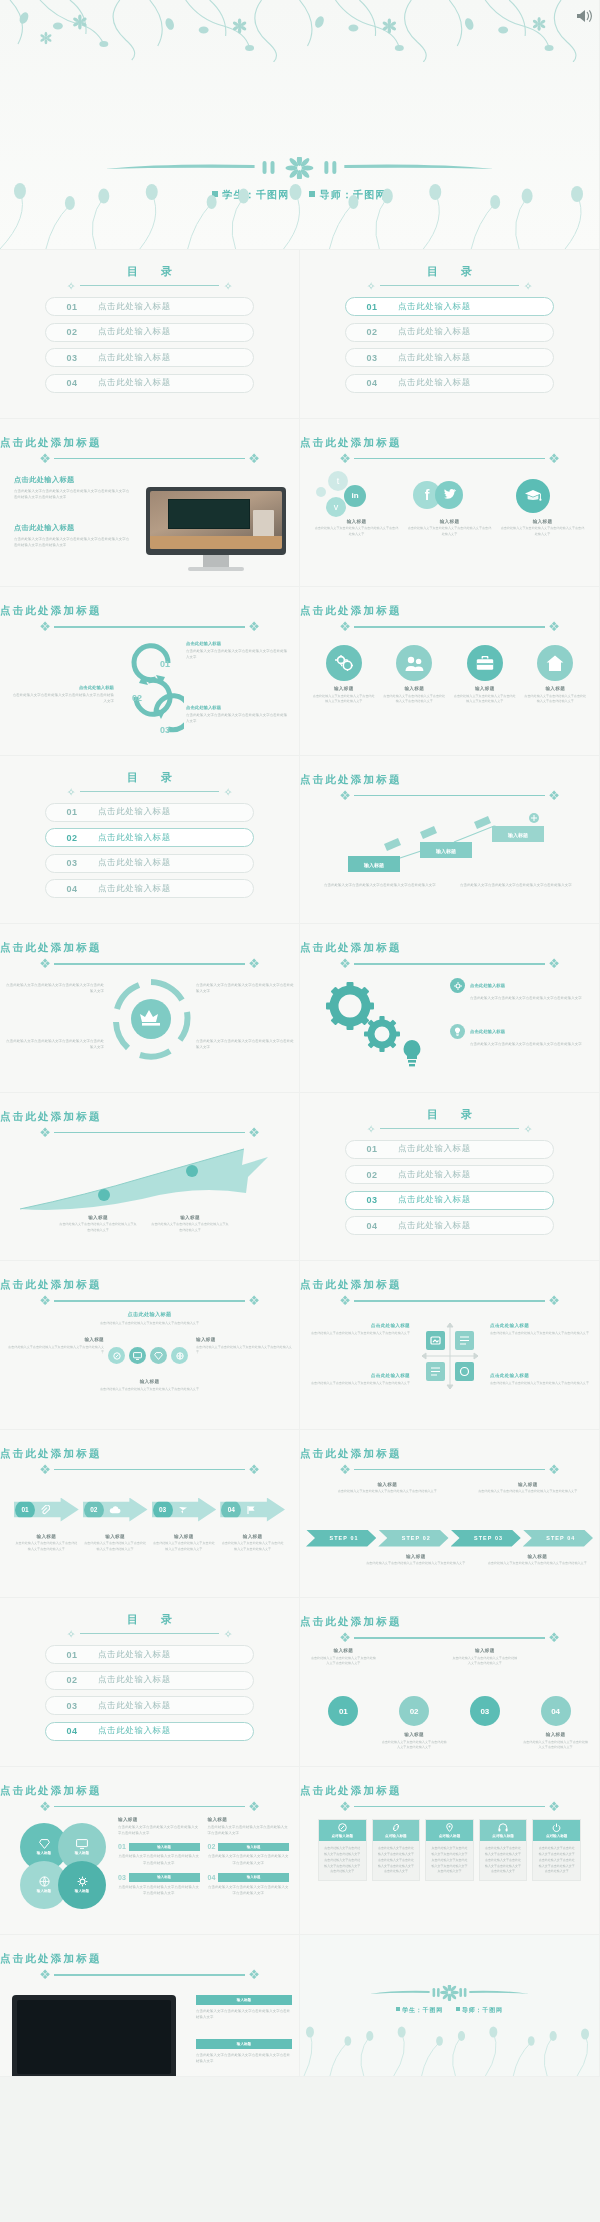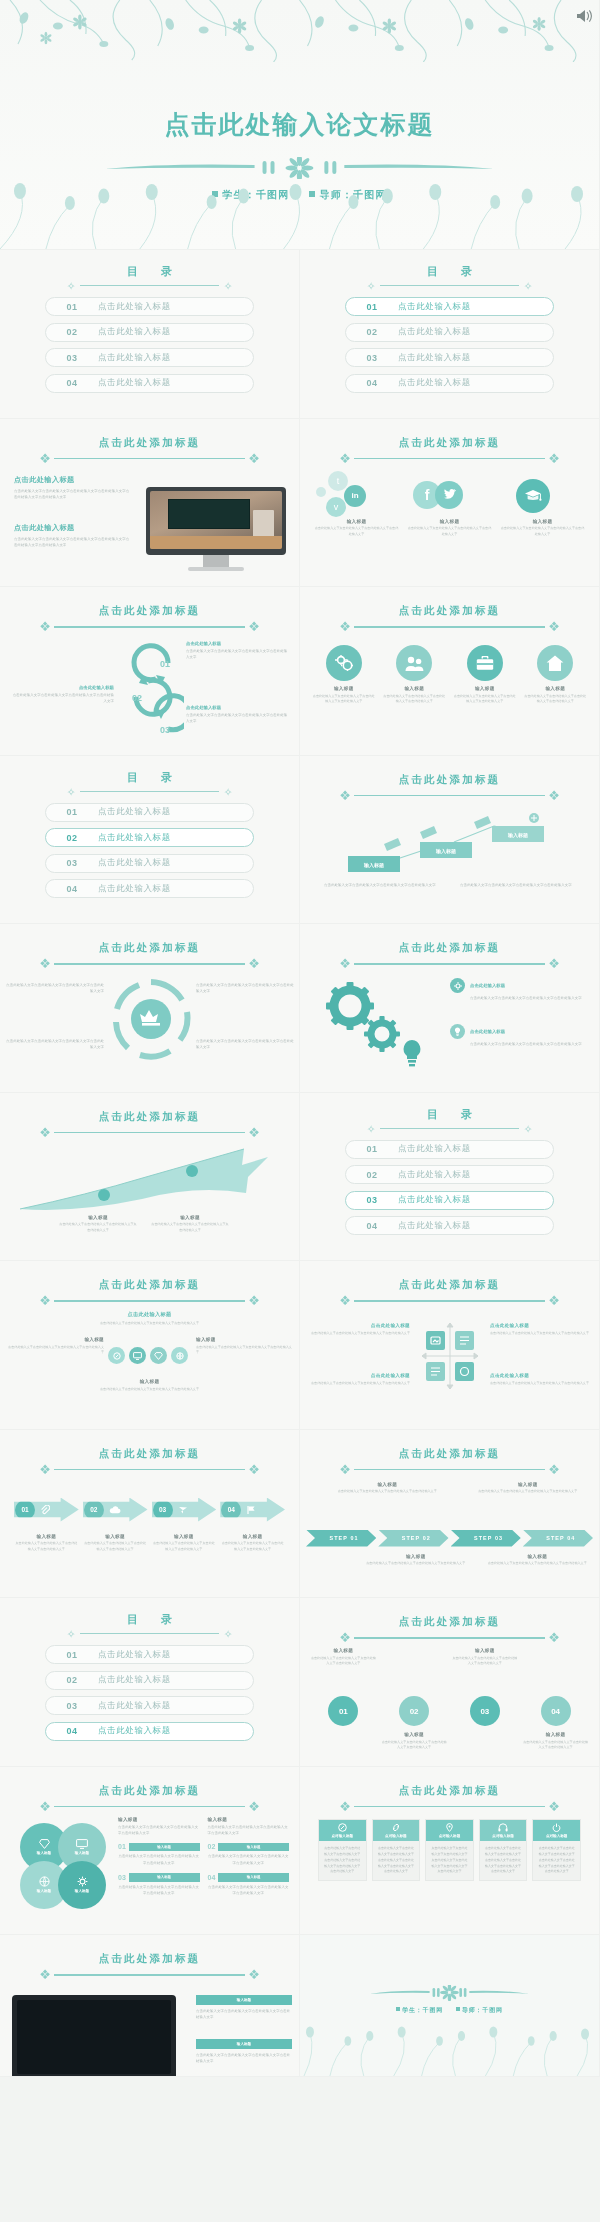--- a/index.html
+++ b/index.html
@@ -19,21 +19,21 @@
     float:left;
     border-right:1px solid #eef0ee;
     border-bottom:1px solid #eef0ee;
   }
   .row{ width:600px; overflow:hidden; }
   .slide.full{ width:600px; height:250px; }
 
   
   .sec-title{
     position:absolute; left:0; right:0; top:17px;
-    text-align:center;
+    text-align:left;
     font-size:10.5px; font-weight:bold; color:#5fbdb5;
     letter-spacing:2.2px;
   }
   .divider{
     position:absolute; left:32px; right:32px; top:33px; height:14px;
   }
   .divider .bar{
     position:absolute; left:22px; right:22px; top:6px; height:1.5px;
     background:#8ccfc8;
   }
@@ -247,21 +247,20 @@
     </div>
 
     <div class="vol-icon">
       <svg viewBox="0 0 18 16">
           <path d="M2 6h3l5-4v12L5 10H2z" fill="#7f8b8a"></path>
           <path d="M12 4q3 4 0 8" stroke="#7f8b8a" fill="none" stroke-width="1.1"></path>
           <path d="M14.4 2.4q4 5.6 0 11.2" stroke="#7f8b8a" fill="none" stroke-width="1.1"></path>
         </svg>
     </div>
 
-    <div class="hero-title">点击此处输入论文标题</div>
 
     <div class="hero-div">
       <svg viewBox="0 0 390 22" preserveAspectRatio="none">
         <path d="M0 12 Q60 6 150 8 L150 11 Q60 10 0 12Z" fill="#8fd0c9"></path>
         <path d="M390 12 Q330 6 240 8 L240 11 Q330 10 390 12Z" fill="#8fd0c9"></path>
         <rect x="158" y="4" width="4" height="13" rx="2" fill="#8fd0c9"></rect>
         <rect x="166" y="4" width="4" height="13" rx="2" fill="#8fd0c9"></rect>
         <rect x="220" y="4" width="4" height="13" rx="2" fill="#8fd0c9"></rect>
         <rect x="228" y="4" width="4" height="13" rx="2" fill="#8fd0c9"></rect>
         <g transform="translate(195,11)" fill="#8fd0c9">

